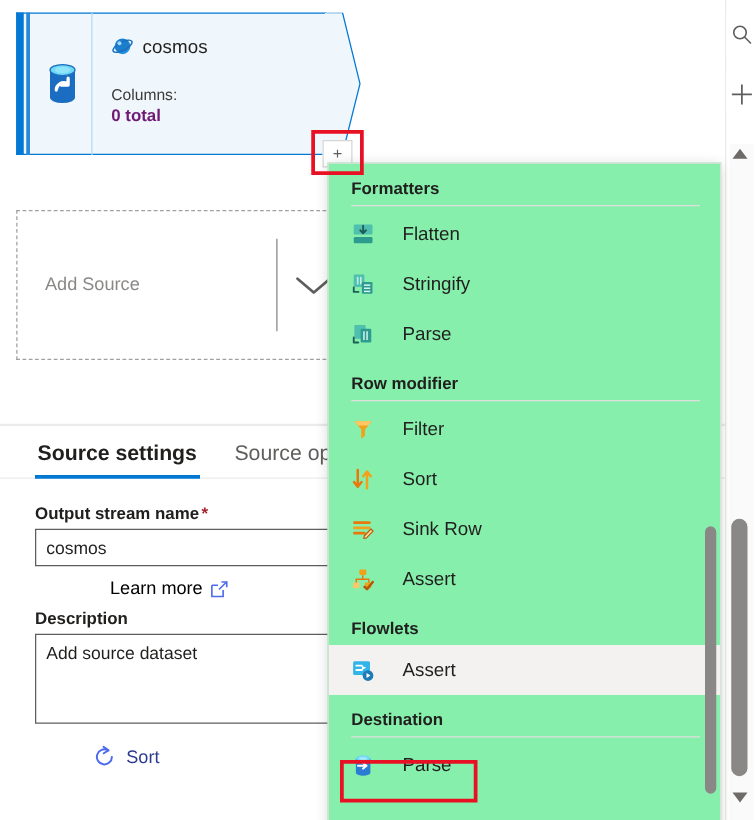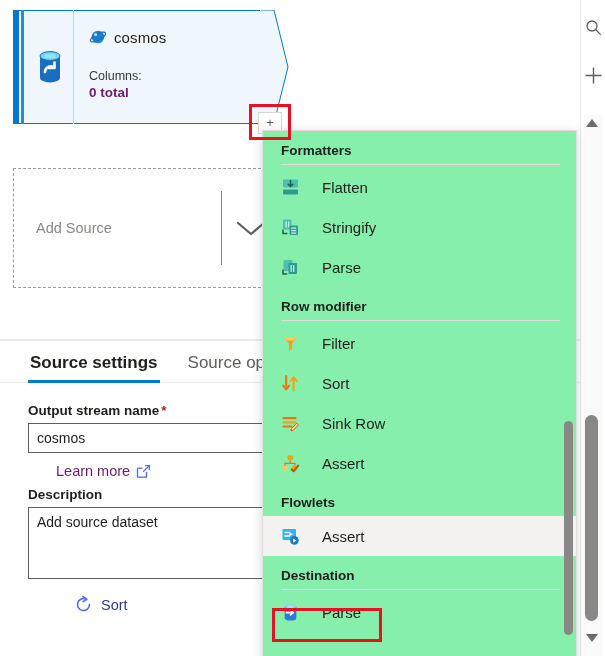--- a/index.html
+++ b/index.html
@@ -147,21 +147,21 @@
   .req { color: #a4262c; font-weight: bold; margin-left: 2px; }
   .text-input {
     width: 252px; height: 30px;
     border: 1px solid #605e5c; background: #fff;
     font-family: "Liberation Sans", sans-serif;
     font-size: 14px; color: #201f1e;
     padding: 0 8px; outline: none;
   }
   .learn-more-wrap { margin: 10px 0 8px 28px; display:flex; align-items:center; gap:6px; }
   .learn-more {
-    font-size: 14.5px; color: #701a75; text-decoration: none; cursor: pointer;
+    font-size: 14.5px; color: #000000; text-decoration: none; cursor: pointer; margin-left: 32px;
   }
   .ext-ico { width: 15px; height: 15px; }
   .desc-label { font-size: 13.5px; font-weight: bold; color:#201f1e; margin-bottom: 5px; }
   .textarea {
     width: 252px; height: 72px;
     border: 1px solid #605e5c; background: #fff;
     font-family: "Liberation Sans", sans-serif;
     font-size: 14px; color: #201f1e;
     padding: 6px 8px; outline: none; resize: none;
   }

